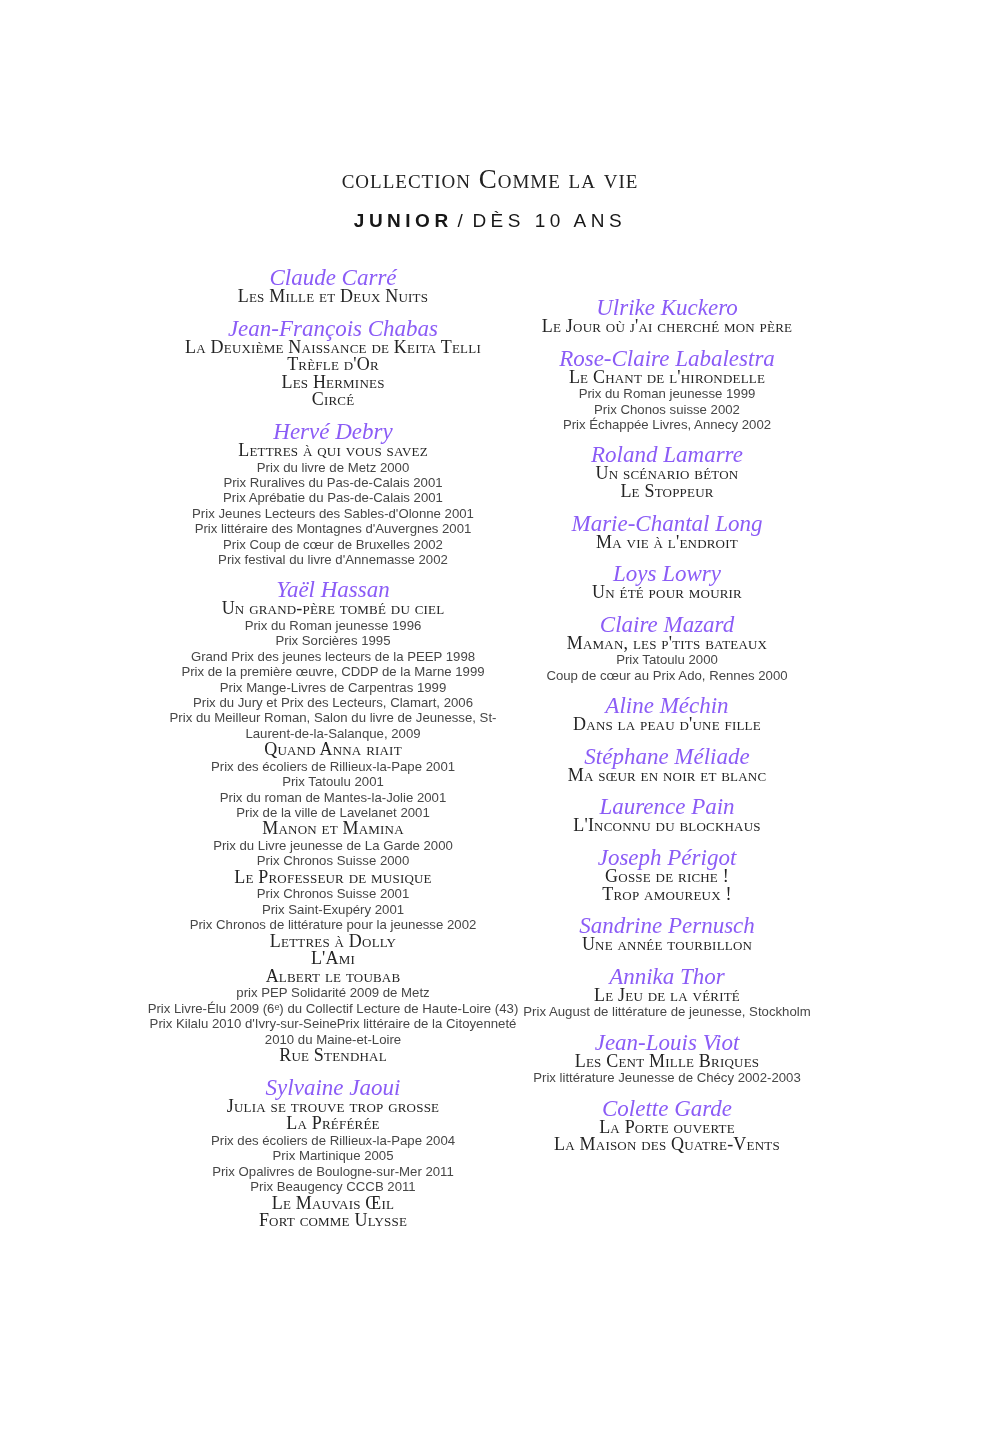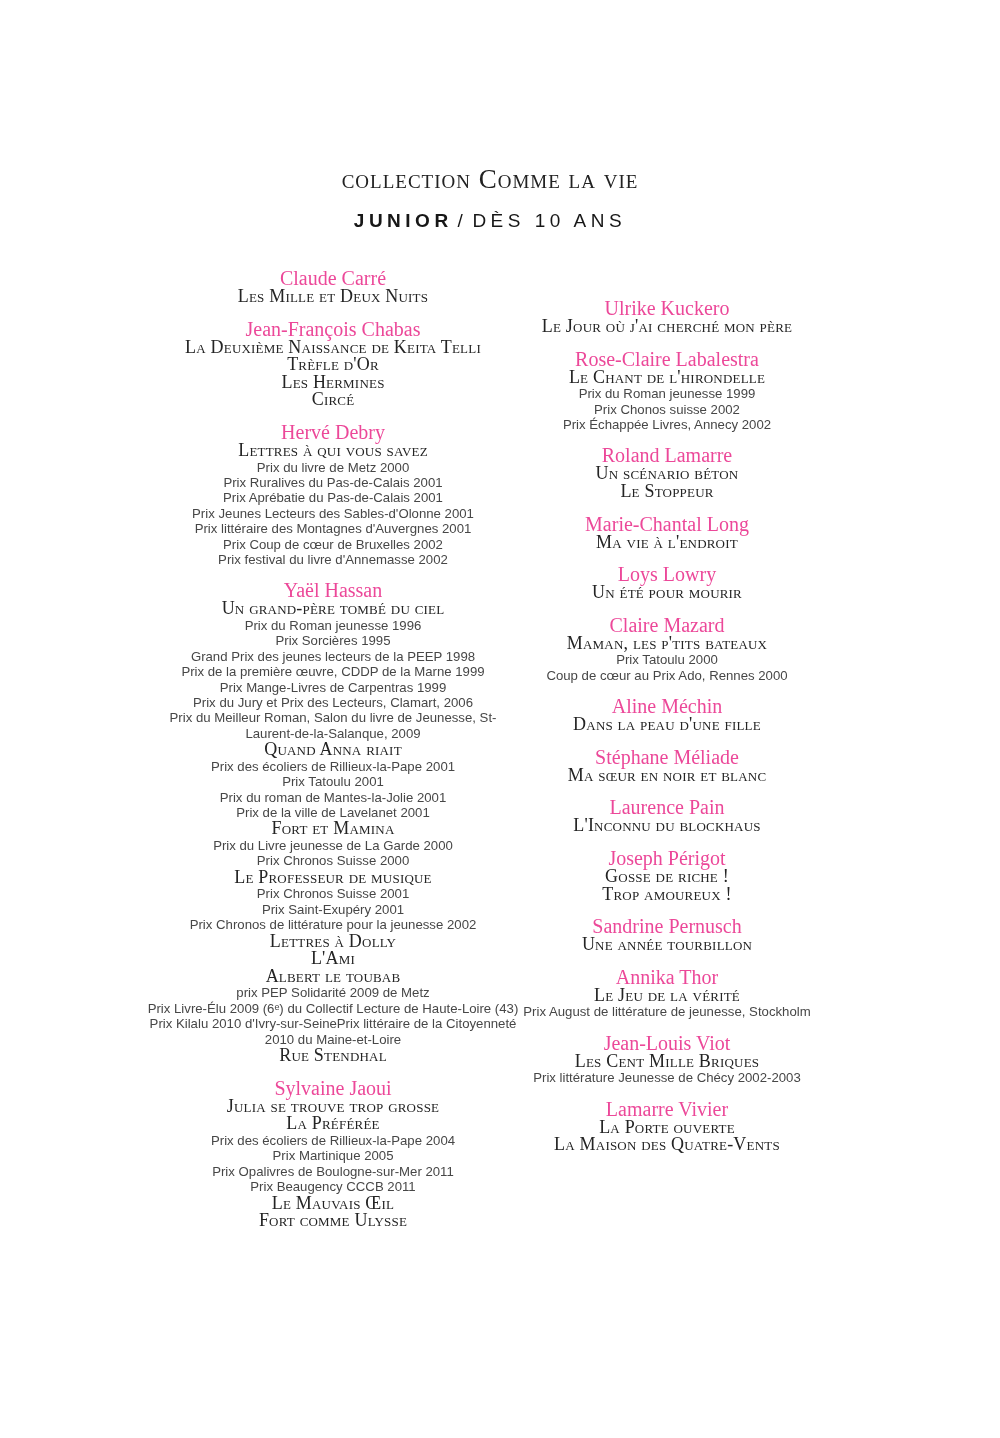--- a/index.html
+++ b/index.html
@@ -20,21 +20,21 @@
     margin-top:18px;
     font-family:"Liberation Sans","DejaVu Sans",sans-serif;
     font-size:19px;line-height:1;letter-spacing:4.5px;color:#171717;
   }
   .header-junior .junior{font-weight:700;}
   .header-junior .sep{padding:0 5px;}
   .col{position:absolute;text-align:center;}
   .col-left{top:268px;left:147px;width:372px;}
   .col-right{top:298px;left:501px;width:332px;}
   .section{margin-bottom:13px;}
-  .author{font-size:20px;line-height:20px;color:#ec4899;}
+  .author{font-size:23px;line-height:20px;color:#8b5cf6;font-style:italic;}
   .title{
     font-variant:small-caps;
     font-size:18px;line-height:17.6px;letter-spacing:0.2px;color:#242424;
   }
   .prize{
     font-family:"Liberation Sans","DejaVu Sans",sans-serif;
     font-size:13.2px;line-height:15.4px;color:#474747;
   }
 </style>
 </head>
@@ -76,21 +76,21 @@
         <div class="prize">Grand Prix des jeunes lecteurs de la PEEP 1998</div>
         <div class="prize">Prix de la première œuvre, CDDP de la Marne 1999</div>
         <div class="prize">Prix Mange-Livres de Carpentras 1999</div>
         <div class="prize">Prix du Jury et Prix des Lecteurs, Clamart, 2006</div>
         <div class="prize">Prix du Meilleur Roman, Salon du livre de Jeunesse, St-Laurent-de-la-Salanque, 2009</div>
         <div class="title">Quand Anna riait</div>
         <div class="prize">Prix des écoliers de Rillieux-la-Pape 2001</div>
         <div class="prize">Prix Tatoulu 2001</div>
         <div class="prize">Prix du roman de Mantes-la-Jolie 2001</div>
         <div class="prize">Prix de la ville de Lavelanet 2001</div>
-        <div class="title">Fort et Mamina</div>
+        <div class="title">Manon et Mamina</div>
         <div class="prize">Prix du Livre jeunesse de La Garde 2000</div>
         <div class="prize">Prix Chronos Suisse 2000</div>
         <div class="title">Le Professeur de musique</div>
         <div class="prize">Prix Chronos Suisse 2001</div>
         <div class="prize">Prix Saint-Exupéry 2001</div>
         <div class="prize">Prix Chronos de littérature pour la jeunesse 2002</div>
         <div class="title">Lettres à Dolly</div>
         <div class="title">L'Ami</div>
         <div class="title">Albert le toubab</div>
         <div class="prize">prix PEP Solidarité 2009 de Metz</div>
@@ -166,18 +166,18 @@
         <div class="author">Annika Thor</div>
         <div class="title">Le Jeu de la vérité</div>
         <div class="prize">Prix August de littérature de jeunesse, Stockholm</div>
       </div>
       <div class="section">
         <div class="author">Jean-Louis Viot</div>
         <div class="title">Les Cent Mille Briques</div>
         <div class="prize">Prix littérature Jeunesse de Chécy 2002-2003</div>
       </div>
       <div class="section">
-        <div class="author">Lamarre Vivier</div>
+        <div class="author">Colette Garde</div>
         <div class="title">La Porte ouverte</div>
         <div class="title">La Maison des Quatre-Vents</div>
       </div>
     </div>
 </div>
 
 </body></html>

